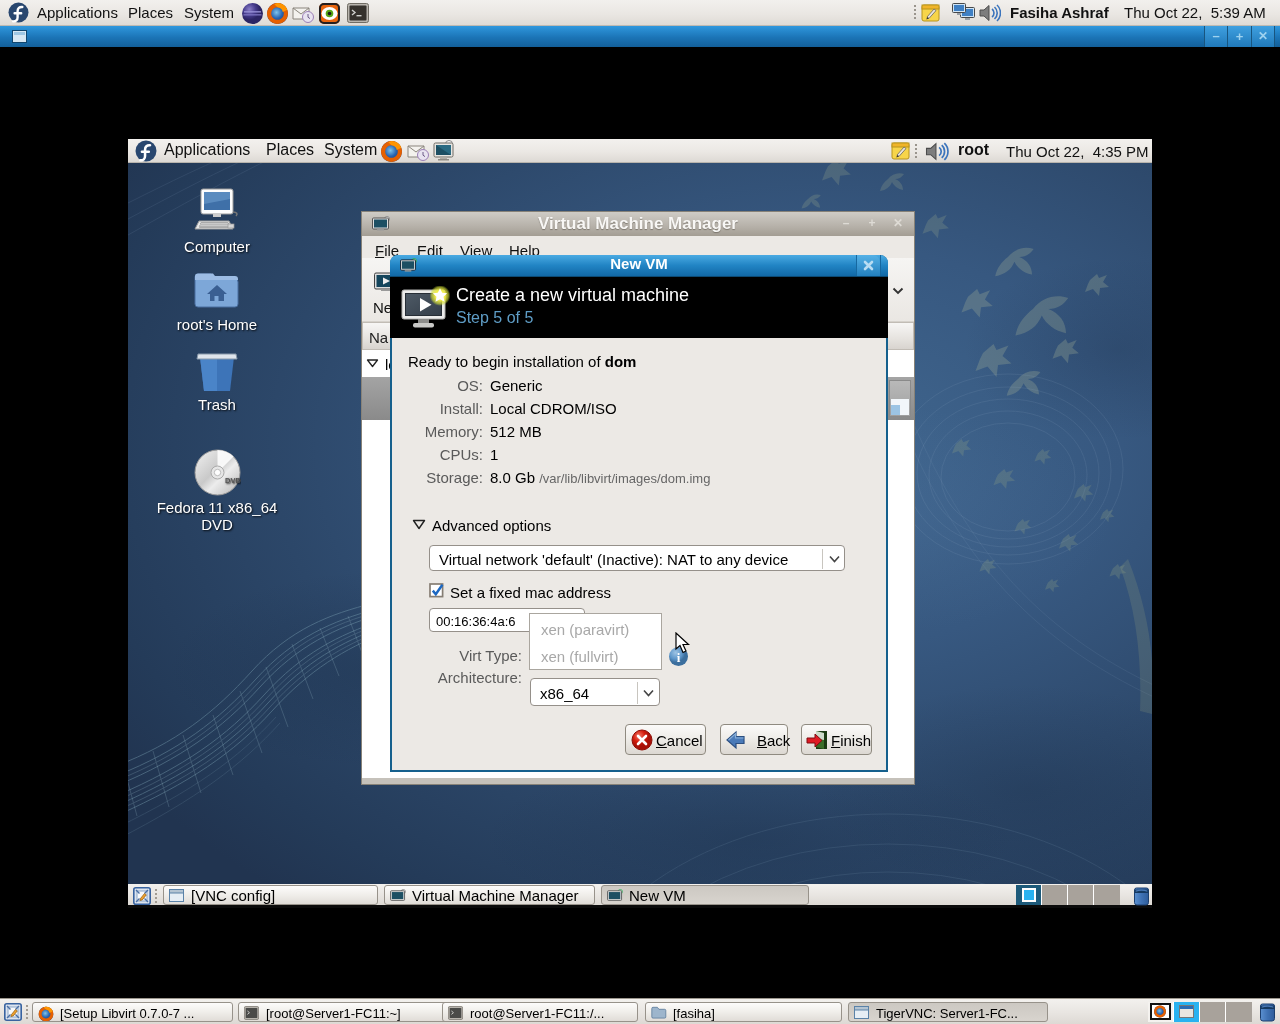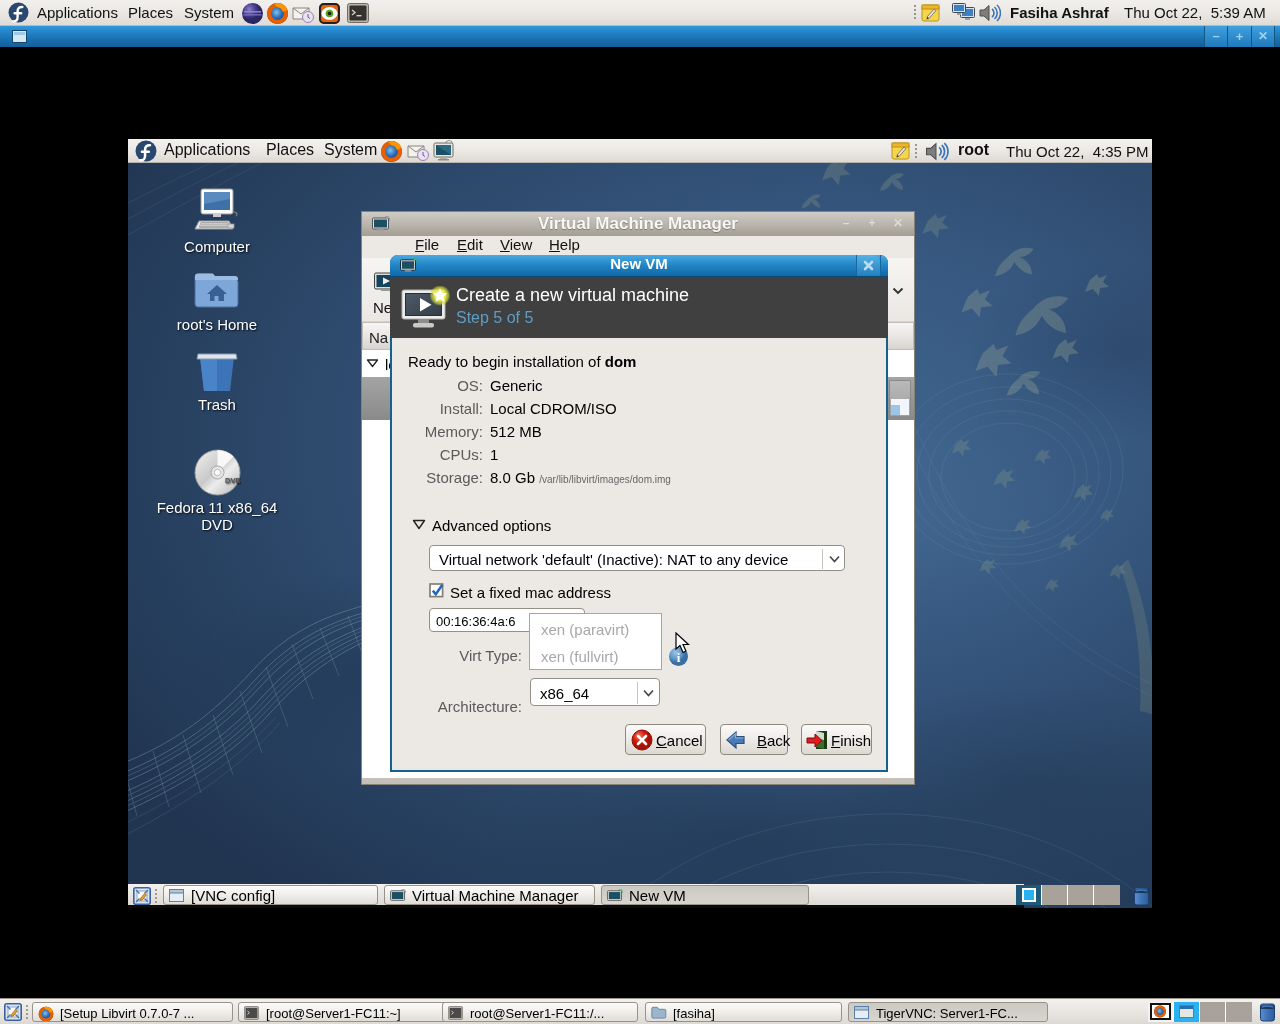--- a/index.html
+++ b/index.html
@@ -28,53 +28,53 @@
 .dicon { position:absolute; width:130px; text-align:center; color:#fff; font-size:15px; text-shadow:1px 1px 2px rgba(0,0,0,.9); }
 .dicon svg { display:block; margin:0 auto 3px; }
 
 
 #vmm { position:absolute; left:233px; top:72px; width:554px; height:574px; background:#ebe8e4;
   border:1px solid #878278; z-index:10; }
 #vmmtitle { position:absolute; left:0; top:0; width:552px; height:24px;
   background:linear-gradient(#cfccc6,#b6b1a9 60%,#a39d93); }
 #vmmtitle .t { position:absolute; width:100%; text-align:center; top:2px; font-size:17px; font-weight:bold; color:#f8f7f5; text-shadow:0 1px 1px rgba(90,85,75,.6); }
 #vmmmenu { position:absolute; left:0; top:24px; width:552px; height:22px; background:#ece9e5; font-size:15px; color:#111; }
-#vmmmenu span { position:absolute; top:0;margin-left:40px; }
+#vmmmenu span { position:absolute; top:6px; }
 #vmmmenu u { text-decoration:underline; }
 #vmmtool { position:absolute; left:0; top:46px; width:552px; height:64px; background:linear-gradient(#f6f5f3,#eae7e3); border-bottom:1px solid #d6d2cc; }
 #vmmhdr { position:absolute; left:0; top:110px; width:552px; height:28px;
   background:linear-gradient(#f7f6f5,#e6e3df 60%,#d8d4cf); border:1px solid #c1bcb5; font-size:15px; color:#222; }
 #vmmbody { position:absolute; left:0; top:138px; width:552px; height:428px; background:#fff; }
 #vmmrow1 { position:absolute; left:0; top:0px; width:552px; height:27px; background:#fff; color:#000; font-size:15px; }
 #vmmrow2 { position:absolute; left:0; top:27px; width:552px; height:43px; background:linear-gradient(#a4a4a4,#8a8a8a); }
 #vmmbot { position:absolute; left:0; top:566px; width:552px; height:6px; background:#c5c1ba; }
 
 
 #dlg { position:absolute; left:262px; top:116px; width:498px; height:517px; z-index:20;
   background:#ece9e5; border:2px solid #15608d; border-radius:8px 8px 0 0; }
 #dlgtitle { position:absolute; left:-2px; top:-2px; width:498px; height:21px; border-radius:8px 8px 0 0;
   background:linear-gradient(#4aaae2,#2184c4 50%,#1168a6); }
 #dlgtitle .t { position:absolute; width:100%; text-align:center; top:0px; font-size:15px; font-weight:bold; color:#fff; }
-#dlghead { position:absolute; left:-2px; top:19px; width:498px; height:62px; background:#404040; border-top:1px solid #0c4a74; }
+#dlghead { position:absolute; left:-2px; top:19px; width:498px; height:62px; background:#000000; border-top:1px solid #0c4a74; }
 #dlghead .h1 { position:absolute; left:66px; top:8px; font-size:18px; color:#fff; white-space:nowrap; }
 #dlghead .h2 { position:absolute; left:66px; top:32px; font-size:16px; color:#5f9dc6; }
 .flabel { position:absolute; color:#5a5a5a; font-size:15px; text-align:right; white-space:nowrap; }
 .fvalue { position:absolute; color:#000; font-size:15px; white-space:nowrap; }
 .combo { position:absolute; background:#fff; border:1px solid #95908a; border-radius:4px; font-size:15px; color:#000; }
 .gbtn { position:absolute; height:31px; border:1px solid #8f8a80; border-radius:4px;
   background:linear-gradient(#fbfaf9,#efede9 45%,#dcd8d2); font-size:15px; color:#000; }
 .gbtn u { text-decoration:underline; }
 #popup { position:absolute; left:137px; top:356px; width:133px; height:57px; background:#fff;
   border:1px solid #aaa69f; font-size:15px; color:#a8a8a8; z-index:5; }
 
 
 #innertask .taskbtn { font-size:15px; height:20px; top:1px; }
 #innertask .taskbtn .lbl { top:1px; }
 #innertask .taskbtn svg { top:3px; }
-#innertask { position:absolute; left:0; top:745px; width:896px; height:24px;
+#innertask { position:absolute; left:0; top:745px; width:1024px; height:24px;
   background:linear-gradient(#f3f1ee,#e8e5e1 55%,#ddd9d4); border-bottom:3px solid #0b0b0b; z-index:40; }
 #outertask { position:absolute; left:0; top:998px; width:1280px; height:26px;
   background:linear-gradient(#f3f1ee,#e8e5e1 55%,#ddd9d4); border-top:1px solid #9c978e; }
 .taskbtn { position:absolute; top:2px; height:20px; border:1px solid #97928a; border-radius:3px;
   background:linear-gradient(#fdfcfb,#f0eeea 50%,#e0dcd7); font-size:13px; color:#000; white-space:nowrap; overflow:hidden; }
 .taskbtn.pressed { background:linear-gradient(#ccc8c2,#d8d4ce); }
 .taskbtn .lbl { position:absolute; left:27px; top:3px; }
 .taskbtn svg { position:absolute; left:5px; top:3px; }
 .wsw { position:absolute; display:flex; }
 .wsc { width:26px; height:20px; background:#a8a29b; border-right:1px solid #fff; position:relative; }
@@ -447,21 +447,21 @@
     <div class="fvalue" style="left:16px; top:96px;">Ready to begin installation of <b>dom</b></div>
     <div class="flabel" style="left:0px; top:120px; width:91px;">OS:</div>
     <div class="fvalue" style="left:98px; top:120px;">Generic</div>
     <div class="flabel" style="left:0px; top:143px; width:91px;">Install:</div>
     <div class="fvalue" style="left:98px; top:143px;">Local CDROM/ISO</div>
     <div class="flabel" style="left:0px; top:166px; width:91px;">Memory:</div>
     <div class="fvalue" style="left:98px; top:166px;">512 MB</div>
     <div class="flabel" style="left:0px; top:189px; width:91px;">CPUs:</div>
     <div class="fvalue" style="left:98px; top:189px;">1</div>
     <div class="flabel" style="left:0px; top:212px; width:91px;">Storage:</div>
-    <div class="fvalue" style="left:98px; top:212px;">8.0 Gb <span style="font-size:10px; color:#666;">/var/lib/libvirt/images/dom.img</span></div>
+    <div class="fvalue" style="left:98px; top:212px;">8.0 Gb <span style="font-size:13px; color:#666;">/var/lib/libvirt/images/dom.img</span></div>
 
     <svg class="abs" style="left:20px; top:262px;" width="14" height="11" viewBox="0 0 14 11">
       <path d="M1.5 1.5 h11 l-5.5 8 z" fill="none" stroke="#222" stroke-width="1.4" stroke-linejoin="round"></path>
     </svg>
     <div class="fvalue" style="left:40px; top:260px;">Advanced options</div>
 
     <div class="combo" style="left:37px; top:288px; width:416px; height:26px;">
       <span class="abs" style="left:9px; top:5px;text-align:right;">Virtual network 'default' (Inactive): NAT to any device</span>
       <div class="abs" style="left:392px; top:3px; width:1px; height:20px; background:#c8c5bf;"></div>
       <svg class="abs" style="left:398px; top:9px;" width="13" height="9" viewBox="0 0 13 9">
@@ -492,21 +492,21 @@
             <stop offset="100%" stop-color="#3c6f9e"></stop>
           </radialGradient>
         </defs>
       <circle cx="10.5" cy="10.5" r="9.5" fill="url(#nfo)"></circle>
       <text x="10.5" y="15.5" text-anchor="middle" font-family="Liberation Serif" font-weight="bold" font-size="13" fill="#fff">i</text>
     </svg>
     <svg class="abs" style="left:283px; top:375px;" width="16" height="24" viewBox="0 0 16 24">
       <path d="M1 1 v16 l4 -3.5 l3 7 l3 -1.5 l-3 -6.5 h5.5 z" fill="#fff" stroke="#000" stroke-width="1.2"></path>
     </svg>
 
-    <div class="flabel" style="left:40px; top:441px; width:90px;">Architecture:</div>
+    <div class="flabel" style="left:40px; top:412px; width:90px;">Architecture:</div>
     <div class="combo" style="left:138px; top:421px; width:130px; height:28px;">
       <span class="abs" style="left:9px; top:6px;">x86_64</span>
       <div class="abs" style="left:106px; top:3px; width:1px; height:22px; background:#c8c5bf;"></div>
       <svg class="abs" style="left:111px; top:10px;" width="13" height="9" viewBox="0 0 13 9">
           <path d="M2 1.5 l4.5 5 l4.5 -5" stroke="#444" stroke-width="1.6" fill="none"></path>
         </svg>
     </div>
 
     <div class="gbtn" style="left:233px; top:467px; width:81px;">
       <svg class="abs" style="left:5px; top:4px;" width="22" height="22" viewBox="0 0 22 22">

